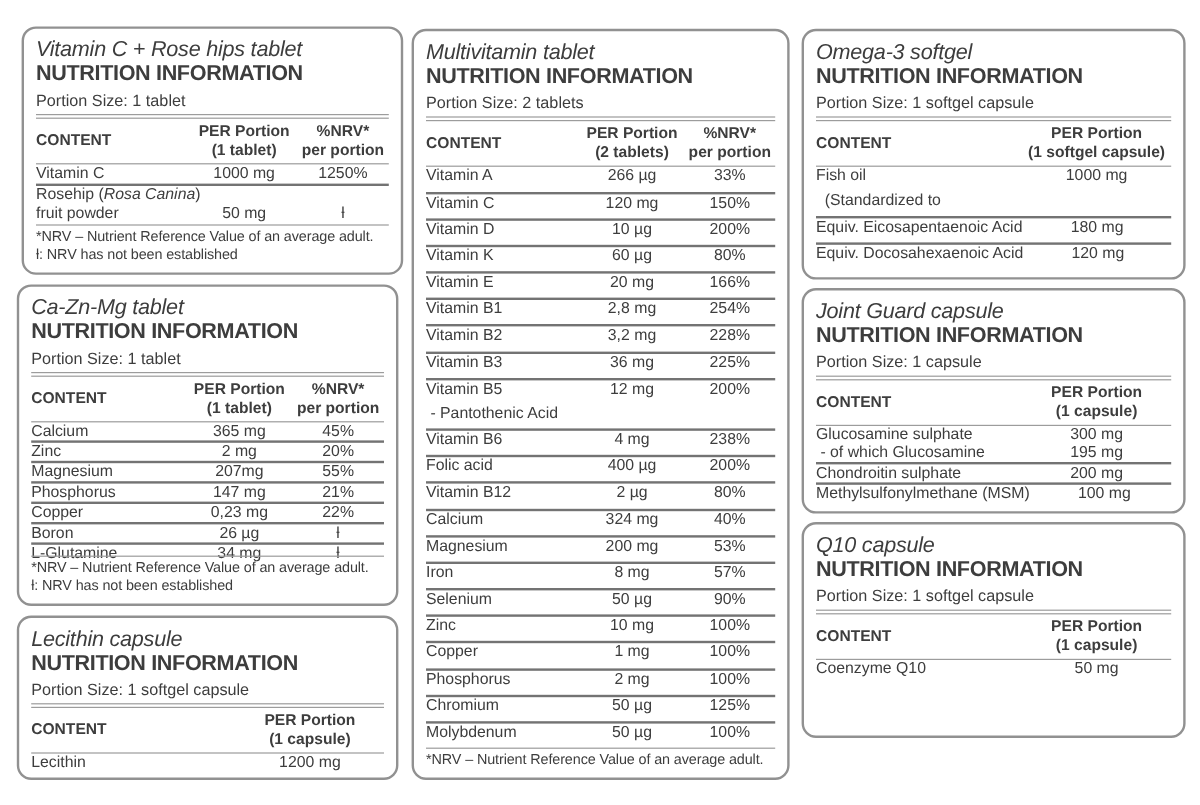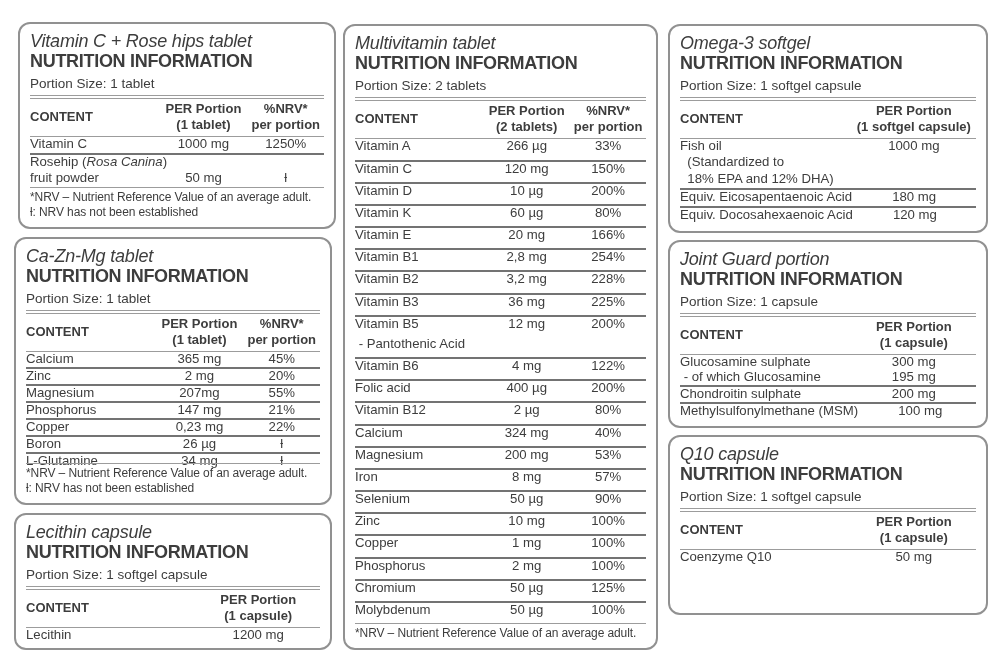--- a/index.html
+++ b/index.html
@@ -227,21 +227,21 @@
           <div class="c3">200%</div>
         </div>
         <div class="row cols3">
           <div class="c1"> - Pantothenic Acid</div>
           <div class="c2"></div>
           <div class="c3"></div>
         </div>
         <div class="row cols3 sep">
           <div class="c1">Vitamin B6</div>
           <div class="c2">4 mg</div>
-          <div class="c3">122%</div>
+          <div class="c3">238%</div>
         </div>
         <div class="row cols3 sep">
           <div class="c1">Folic acid</div>
           <div class="c2">400 µg</div>
           <div class="c3">200%</div>
         </div>
         <div class="row cols3 sep">
           <div class="c1">Vitamin B12</div>
           <div class="c2">2 µg</div>
           <div class="c3">80%</div>
@@ -310,36 +310,32 @@
       </div>
       <div class="rows">
         <div class="row cols2">
           <div class="c1">Fish oil</div>
           <div class="c2">1000 mg</div>
         </div>
         <div class="row cols2">
           <div class="c1">  (Standardized to</div>
           <div class="c2"></div>
         </div>
-        <div class="row cols2">
-          <div class="c1">  18% EPA and 12% DHA)</div>
-          <div class="c2"></div>
-        </div>
         <div class="row cols2 sep">
           <div class="c1">Equiv. Eicosapentaenoic Acid</div>
           <div class="c2">180 mg</div>
         </div>
         <div class="row cols2 sep">
           <div class="c1">Equiv. Docosahexaenoic Acid</div>
           <div class="c2">120 mg</div>
         </div>
       </div>
     </div>
     <div class="panel panel-joint-guard">
-      <div class="title">Joint Guard portion</div>
+      <div class="title">Joint Guard capsule</div>
       <div class="ni">NUTRITION INFORMATION</div>
       <div class="portion">Portion Size: 1 capsule</div>
       <div class="hr2"></div>
       <div class="thead cols2">
         <div class="c1 hcell">CONTENT</div>
         <div class="c2 hcell">
           <div>PER Portion</div>
           <div>(1 capsule)</div>
         </div>
       </div>

